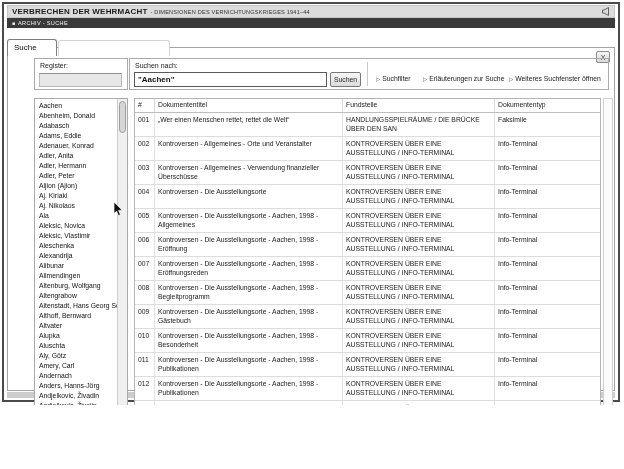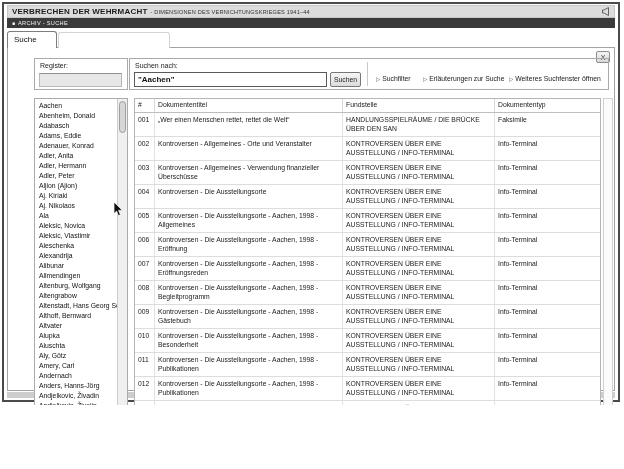--- a/index.html
+++ b/index.html
@@ -14,21 +14,21 @@
   .t-main{font-size:8px;font-weight:bold;color:#1c1c1c;letter-spacing:.2px;white-space:nowrap;}
   .t-sub{font-size:5.6px;color:#333;margin-left:3px;white-space:nowrap;letter-spacing:.2px;}
   .speaker{margin-left:auto;display:flex;align-items:center;}
   
   .menubar{position:absolute;left:3px;top:14px;right:3px;height:10px;
            background:var(--menubar-bg,#3a3a3a);color:#f2f2f2;display:flex;
            align-items:center;padding-left:5px;box-sizing:border-box;}
   .menubar .sq{font-size:5px;margin-right:3px;line-height:1;}
   .menubar .bc{font-size:5.6px;letter-spacing:.3px;}
   
-  .tab{position:absolute;box-sizing:border-box;background:#fff;}
+  .tab{position:absolute;box-sizing:border-box;background:#fff;margin-top:8px;}
   .tab.active{left:3px;top:27px;width:50px;height:17px;border:1px solid #7d7d7d;
               border-bottom:none;border-radius:3px 3px 0 0;z-index:3;
               font-size:8px;color:#111;padding:3px 0 0 6px;}
   .tab.ghost{left:54px;top:28px;width:112px;height:16px;border:1px solid #d4d4d4;
              border-bottom:none;border-radius:3px 3px 0 0;z-index:2;}
   
   .panel{position:absolute;left:3px;top:43px;right:3px;bottom:9px;
          border:1px solid var(--panel-border,#a3a3a3);background:#fff;z-index:1;box-sizing:border-box;}
   .bottomstrip{position:absolute;left:3px;right:3px;bottom:2px;height:6px;background:#cdcdcd;}
   .close{position:absolute;right:4px;top:3px;width:14px;height:12px;

